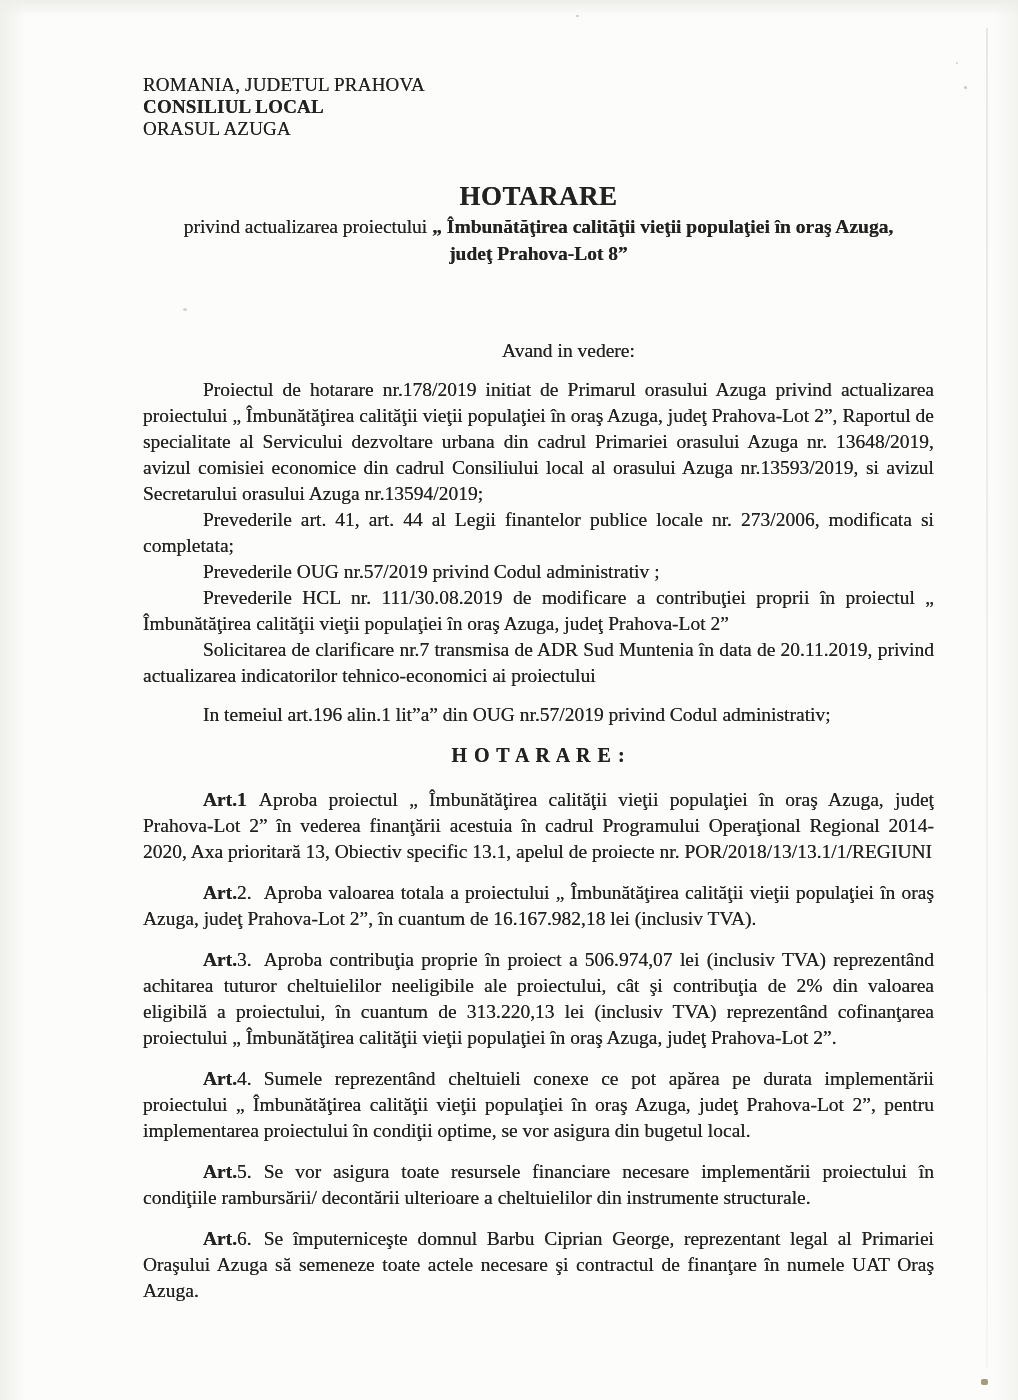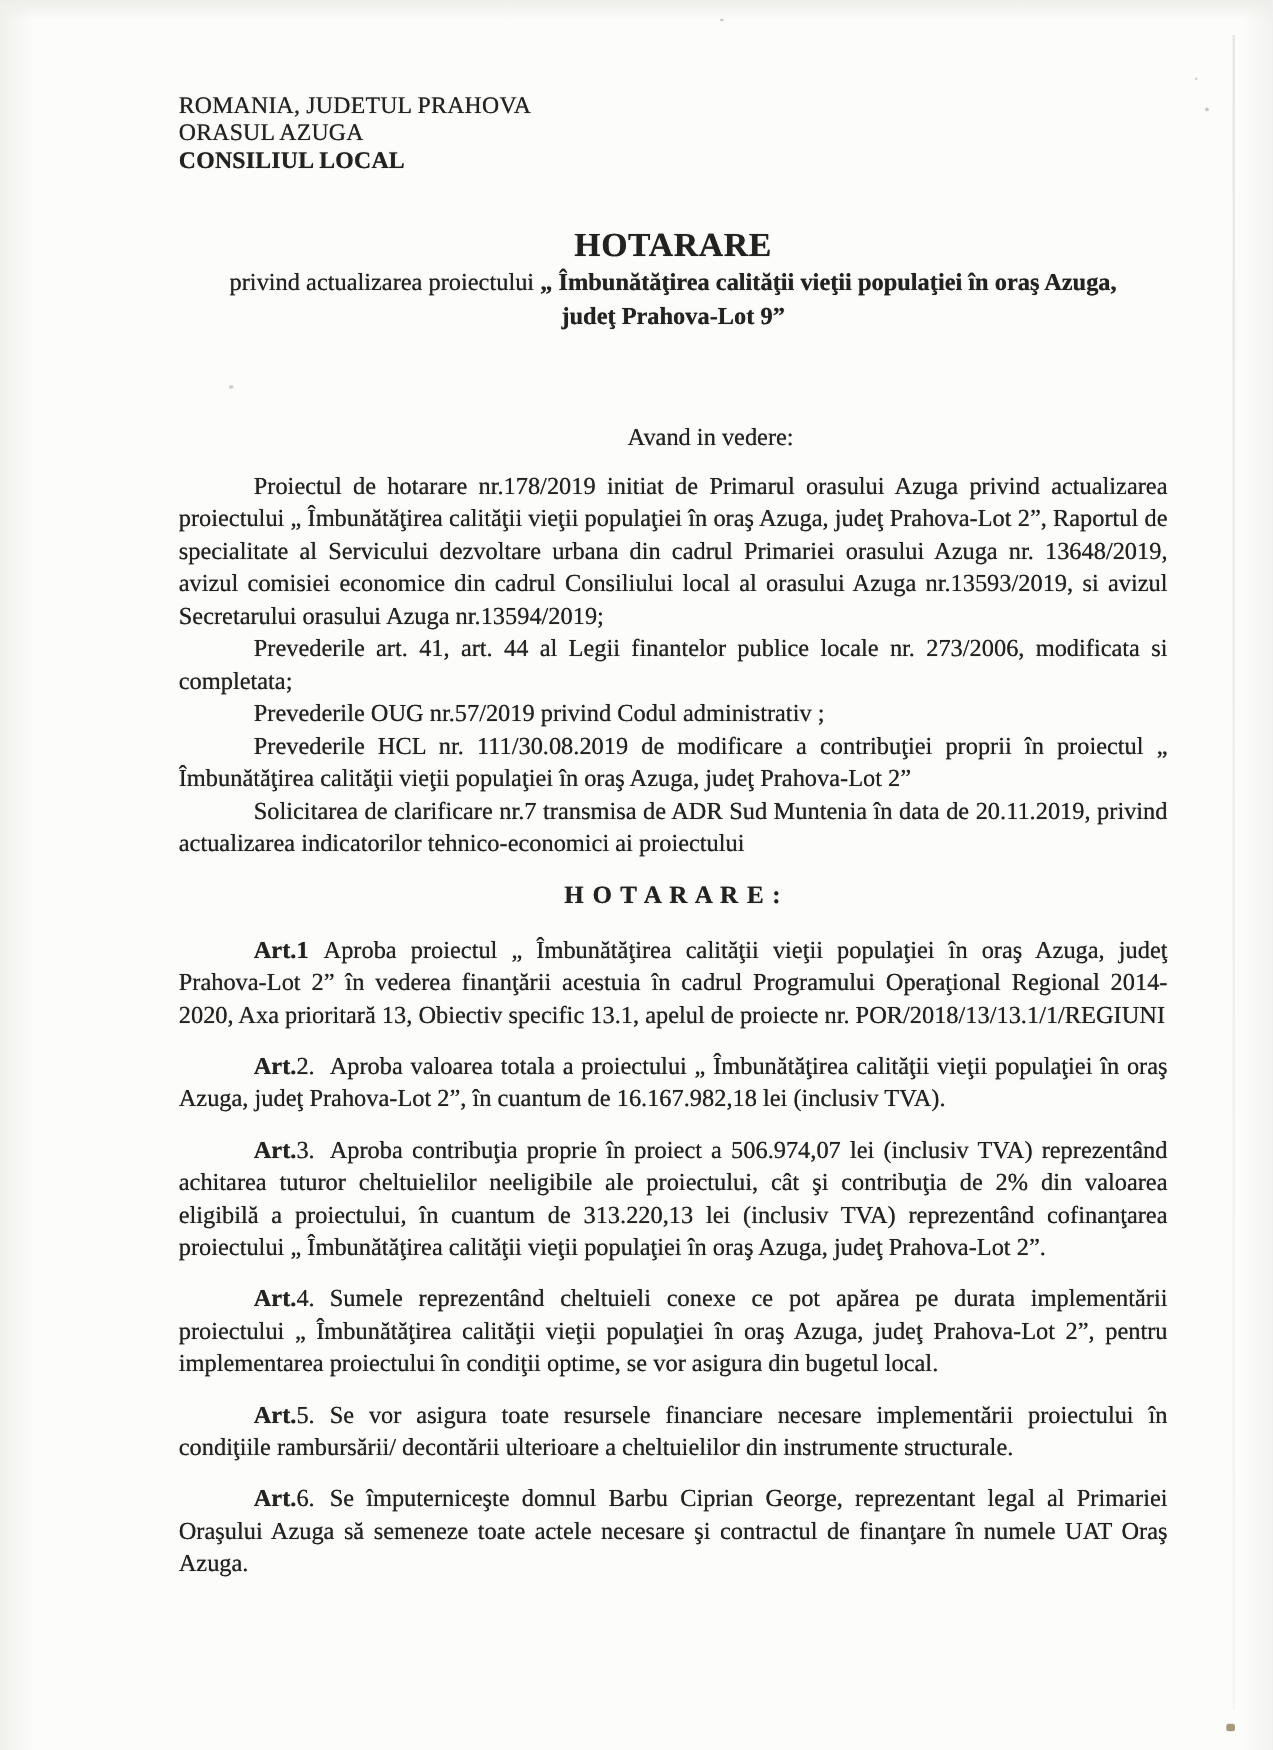--- a/index.html
+++ b/index.html
@@ -69,38 +69,39 @@
   <span class="speck speck-b"></span>
   <span class="speck speck-c"></span>
   <span class="speck speck-d"></span>
   <span class="speck speck-e"></span>
   <span class="edge-line"></span>
 
   <div class="content">
 
     <header>
       <div class="hdr">ROMANIA, JUDETUL PRAHOVA</div>
+      <div class="hdr bold">CONSILIUL LOCAL</div>
       <div class="hdr">ORASUL  AZUGA</div>
-      <div class="hdr bold">CONSILIUL LOCAL</div>
     </header>
 
     <section class="title-block">
       <h1 class="title-main">HOTARARE</h1>
       <p class="subtitle"><span>privind actualizarea  proiectului </span><span class="bold">„ Îmbunătăţirea calităţii vieţii populaţiei în oraş Azuga,</span></p>
-      <p class="subtitle bold">judeţ Prahova-Lot 9”</p>
+      <p class="subtitle bold">judeţ Prahova-Lot 8”</p>
     </section>
 
     <p class="para intro">Avand in vedere:</p>
 
     <p class="para first-consideration">Proiectul de hotarare nr.178/2019 initiat de Primarul orasului Azuga privind actualizarea proiectului „ Îmbunătăţirea calităţii vieţii populaţiei în oraş Azuga, judeţ Prahova-Lot 2”,  Raportul de specialitate al Servicului dezvoltare urbana din cadrul Primariei orasului Azuga nr. 13648/2019, avizul comisiei economice din cadrul Consiliului local al orasului Azuga nr.13593/2019, si avizul Secretarului orasului Azuga nr.13594/2019;</p>
     <p class="para">Prevederile art. 41, art. 44 al Legii finantelor publice locale nr. 273/2006, modificata si completata;</p>
     <p class="para">Prevederile OUG nr.57/2019 privind Codul administrativ ;</p>
     <p class="para">Prevederile HCL  nr. 111/30.08.2019  de modificare a  contribuţiei proprii în proiectul      „ Îmbunătăţirea calităţii vieţii populaţiei în oraş Azuga, judeţ Prahova-Lot 2”</p>
     <p class="para">Solicitarea de clarificare nr.7 transmisa de ADR Sud Muntenia în data de 20.11.2019, privind actualizarea indicatorilor tehnico-economici ai proiectului</p>
 
+    <p class="para legal-basis">In temeiul art.196 alin.1 lit”a” din OUG nr.57/2019 privind Codul administrativ;</p>
 
 
     <p class="decision-heading">H O T A R A R E :</p>
 
     <p class="para article article-first"><span class="bold">Art.1</span><span></span><span class="art-gap"></span><span>Aproba proiectul „ Îmbunătăţirea calităţii vieţii populaţiei în oraş Azuga, judeţ Prahova-Lot 2”  în vederea finanţării acestuia în cadrul Programului Operaţional Regional 2014-2020,  Axa  prioritară  13,  Obiectiv  specific  13.1,  apelul  de  proiecte  nr. POR/2018/13/13.1/1/REGIUNI</span></p>
 
     <p class="para article"><span class="bold">Art.</span><span>2.</span><span class="art-gap"></span><span>Aproba  valoarea  totala  a proiectului „ Îmbunătăţirea calităţii vieţii populaţiei în oraş Azuga, judeţ Prahova-Lot 2”, în cuantum de  16.167.982,18 lei (inclusiv TVA).</span></p>
 
     <p class="para article"><span class="bold">Art.</span><span>3.</span><span class="art-gap"></span><span>Aproba contribuţia proprie în proiect a 506.974,07 lei (inclusiv TVA) reprezentând achitarea tuturor cheltuielilor neeligibile ale proiectului, cât şi contribuţia de 2% din valoarea eligibilă a proiectului, în cuantum de 313.220,13 lei (inclusiv TVA)  reprezentând cofinanţarea proiectului „ Îmbunătăţirea calităţii vieţii populaţiei în oraş Azuga, judeţ Prahova-Lot 2”.</span></p>
 

